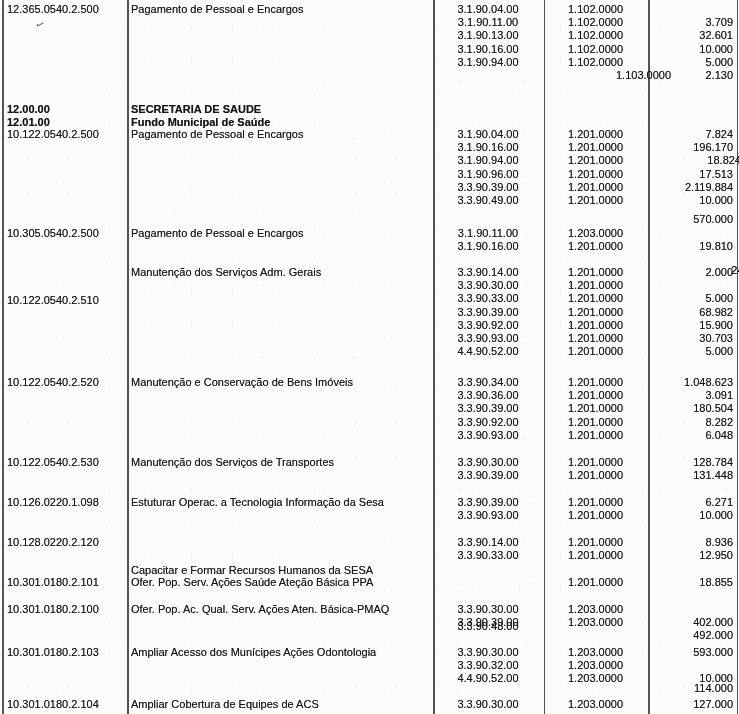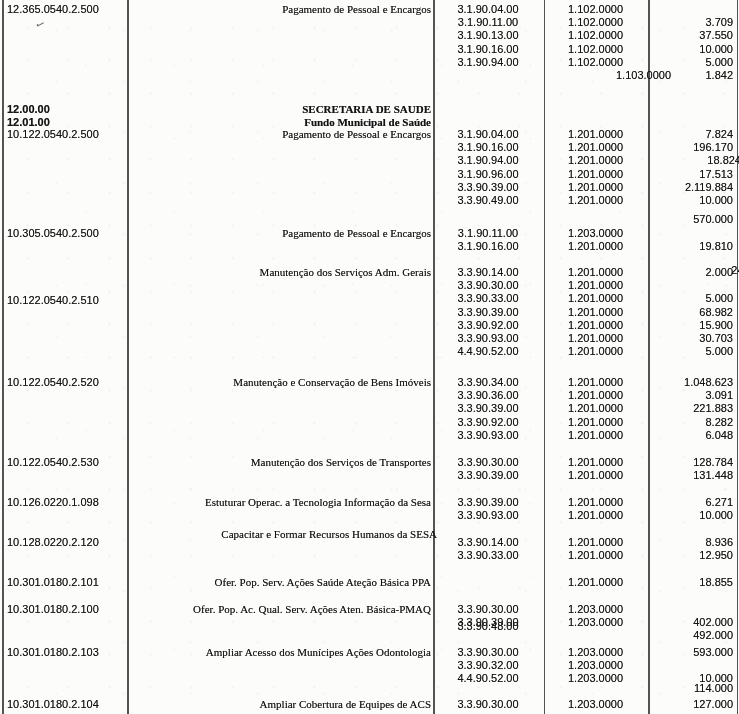--- a/index.html
+++ b/index.html
@@ -20,21 +20,21 @@
   }
   .vrule{
     position:absolute;top:0;height:714px;width:1.5px;
     background:#2d2d2d;opacity:0.82;
   }
   .cell{
     position:absolute;font-size:11px;line-height:13.2px;color:#141414;
     white-space:nowrap;text-shadow:0 0 0.5px rgba(25,25,25,0.6);
   }
   .code{left:7px;width:118px;text-align:left;}
-  .desc{left:131px;width:300px;text-align:right;overflow:hidden;font-family:Liberation Serif, serif;}
+  .desc{left:131px;width:300px;text-align:left;overflow:hidden;}
   .account{left:436px;width:104px;text-align:center;}
   .source{left:546px;width:99px;text-align:center;}
   .value{left:650px;width:83px;text-align:right;}
   .bold{font-weight:bold;}
   .pen-mark{
     position:absolute;left:36px;top:19px;font-size:10px;color:#6e6e6e;
     transform:rotate(18deg) scaleX(1.25);
     font-family:"DejaVu Sans", sans-serif;
   }
 </style>
@@ -55,29 +55,29 @@
       <div class="cell code" style="top: 3px;">12.365.0540.2.500</div>
       <div class="cell desc" style="top: 3px;">Pagamento de Pessoal e Encargos</div>
       <div class="cell account" style="top: 3px;">3.1.90.04.00</div>
       <div class="cell source" style="top: 3px;">1.102.0000</div>
       <div class="cell value" style="top: 3px; padding-left: 44px;">90.646</div>
       <div class="cell account" style="top: 16.2px;">3.1.90.11.00</div>
       <div class="cell source" style="top: 16.2px;">1.102.0000</div>
       <div class="cell value" style="top: 16.2px;">3.709</div>
       <div class="cell account" style="top: 29.4px;">3.1.90.13.00</div>
       <div class="cell source" style="top: 29.4px;">1.102.0000</div>
-      <div class="cell value" style="top: 29.4px;">37.550</div>
+      <div class="cell value" style="top: 29.4px;">32.601</div>
       <div class="cell account" style="top: 42.6px;">3.1.90.16.00</div>
       <div class="cell source" style="top: 42.6px;">1.102.0000</div>
       <div class="cell value" style="top: 42.6px;">10.000</div>
       <div class="cell account" style="top: 55.8px;">3.1.90.94.00</div>
       <div class="cell source" style="top: 55.8px;">1.102.0000</div>
       <div class="cell value" style="top: 55.8px;">5.000</div>
       <div class="cell source" style="top: 69px; margin-left: 48px;">1.103.0000</div>
-      <div class="cell value" style="top: 69px;">1.842</div>
+      <div class="cell value" style="top: 69px;">2.130</div>
       <div class="cell code bold" style="top: 103px;">12.00.00</div>
       <div class="cell desc bold" style="top: 103px;">SECRETARIA DE SAUDE</div>
       <div class="cell code bold" style="top: 115.5px;">12.01.00</div>
       <div class="cell desc bold" style="top: 115.5px;">Fundo Municipal de Saúde</div>
       <div class="cell code" style="top: 128px;">10.122.0540.2.500</div>
       <div class="cell desc" style="top: 128px;">Pagamento de Pessoal e Encargos</div>
       <div class="cell account" style="top: 128px;">3.1.90.04.00</div>
       <div class="cell source" style="top: 128px;">1.201.0000</div>
       <div class="cell value" style="top: 128px;">7.824</div>
       <div class="cell account" style="top: 141.2px;">3.1.90.16.00</div>
@@ -129,21 +129,21 @@
       <div class="cell code" style="top: 376px;">10.122.0540.2.520</div>
       <div class="cell desc" style="top: 376px;">Manutenção e Conservação de Bens Imóveis</div>
       <div class="cell account" style="top: 376px;">3.3.90.34.00</div>
       <div class="cell source" style="top: 376px;">1.201.0000</div>
       <div class="cell value" style="top: 376px;">1.048.623</div>
       <div class="cell account" style="top: 389.2px;">3.3.90.36.00</div>
       <div class="cell source" style="top: 389.2px;">1.201.0000</div>
       <div class="cell value" style="top: 389.2px; text-align: right;">3.091</div>
       <div class="cell account" style="top: 402.4px;">3.3.90.39.00</div>
       <div class="cell source" style="top: 402.4px;">1.201.0000</div>
-      <div class="cell value" style="top: 402.4px;">221.883</div>
+      <div class="cell value" style="top: 402.4px;">180.504</div>
       <div class="cell account" style="top: 415.6px;">3.3.90.92.00</div>
       <div class="cell source" style="top: 415.6px;">1.201.0000</div>
       <div class="cell value" style="top: 415.6px;">8.282</div>
       <div class="cell account" style="top: 428.8px;">3.3.90.93.00</div>
       <div class="cell source" style="top: 428.8px;">1.201.0000</div>
       <div class="cell value" style="top: 428.8px;">6.048</div>
       <div class="cell code" style="top: 456px;">10.122.0540.2.530</div>
       <div class="cell desc" style="top: 456px;">Manutenção dos Serviços de Transportes</div>
       <div class="cell account" style="top: 456px;">3.3.90.30.00</div>
       <div class="cell source" style="top: 456px;">1.201.0000</div>
@@ -153,21 +153,21 @@
       <div class="cell value" style="top: 469.2px;">131.448</div>
       <div class="cell code" style="top: 496px;">10.126.0220.1.098</div>
       <div class="cell desc" style="top: 496px;">Estuturar Operac. a Tecnologia Informação da Sesa</div>
       <div class="cell account" style="top: 496px;">3.3.90.39.00</div>
       <div class="cell source" style="top: 496px;">1.201.0000</div>
       <div class="cell value" style="top: 496px;">6.271</div>
       <div class="cell account" style="top: 509.2px;">3.3.90.93.00</div>
       <div class="cell source" style="top: 509.2px;">1.201.0000</div>
       <div class="cell value" style="top: 509.2px;">10.000</div>
       <div class="cell code" style="top: 536px;">10.128.0220.2.120</div>
-      <div class="cell desc" style="top: 528px; margin-left: 6px;">Capacitar e Formar Recursos Humanos da SESA</div>
+      <div class="cell desc" style="top: 564px;">Capacitar e Formar Recursos Humanos da SESA</div>
       <div class="cell account" style="top: 536px;">3.3.90.14.00</div>
       <div class="cell source" style="top: 536px;">1.201.0000</div>
       <div class="cell value" style="top: 536px;">8.936</div>
       <div class="cell account" style="top: 549.2px;">3.3.90.33.00</div>
       <div class="cell source" style="top: 549.2px;">1.201.0000</div>
       <div class="cell value" style="top: 549.2px;">12.950</div>
       <div class="cell code" style="top: 576px;">10.301.0180.2.101</div>
       <div class="cell desc" style="top: 576px;">Ofer. Pop. Serv. Ações Saúde Ateção Básica PPA</div>
       <div class="cell account" style="top: 576px; margin-top: 44px;">3.3.90.48.00</div>
       <div class="cell source" style="top: 576px;">1.201.0000</div>

